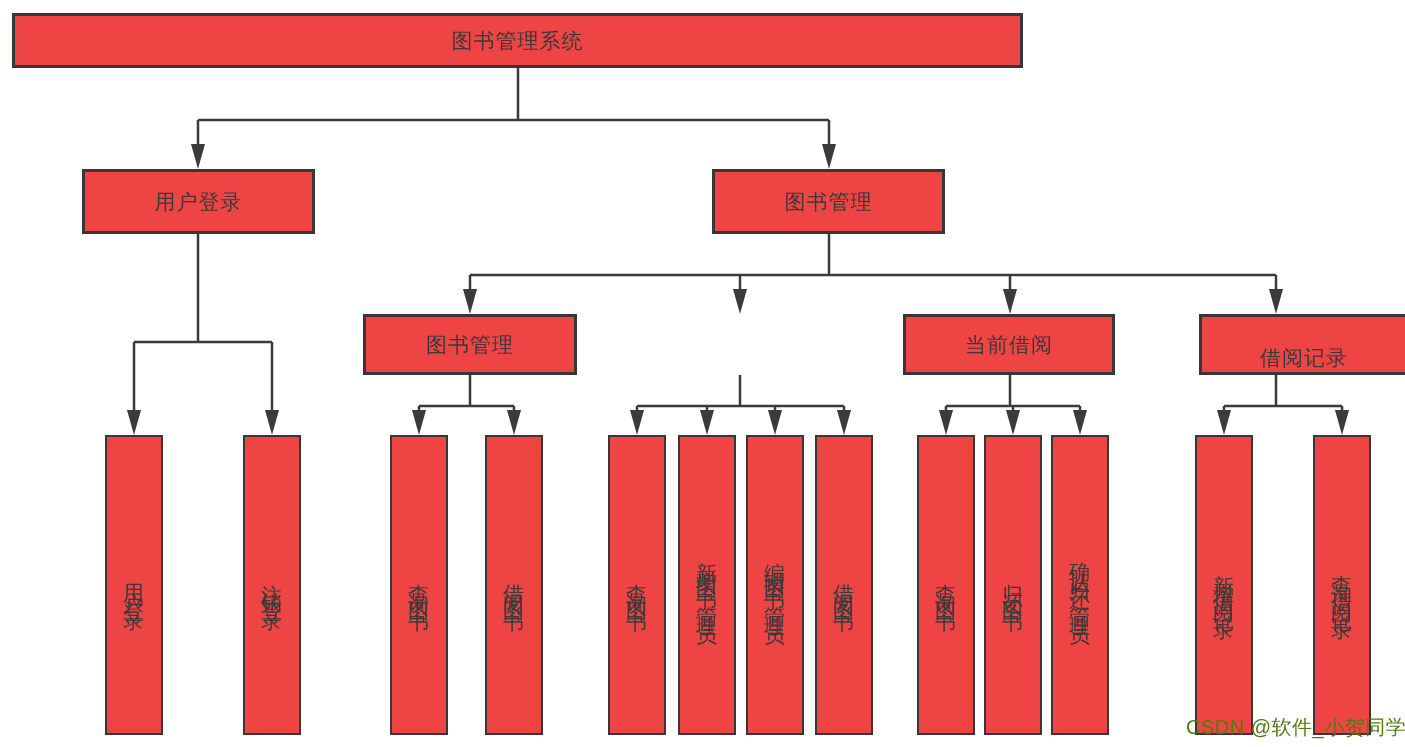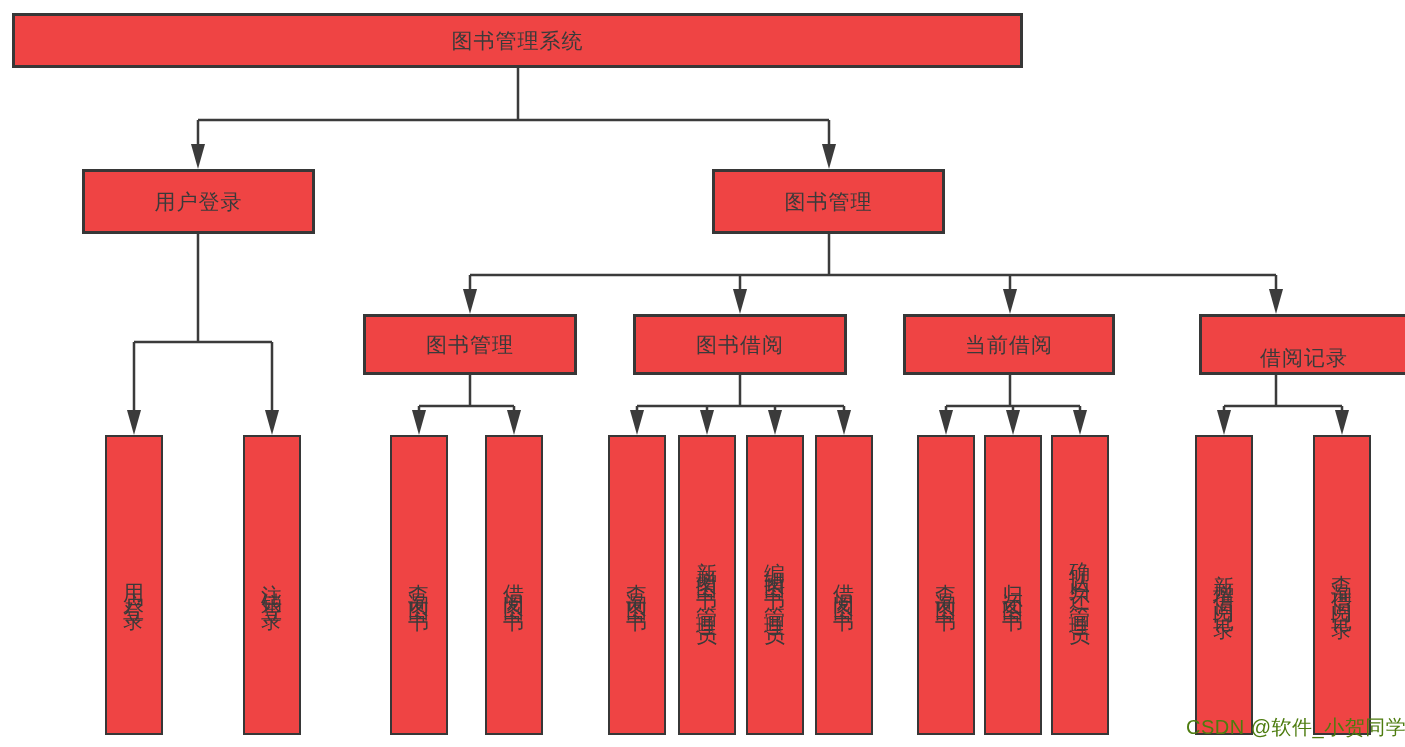--- a/index.html
+++ b/index.html
@@ -128,23 +128,20 @@
   <div class="node n-user-login">
     <span>用户登录</span>
   </div>
   <div class="node n-book-mgmt">
     <span>图书管理</span>
   </div>
 
   <div class="node n-new-rec">
     <span>图书管理</span>
   </div>
-  <div class="node n-borrow">
-    <span>图书借阅</span>
-  </div>
   <div class="node n-current">
     <span>当前借阅</span>
   </div>
   <div class="node n-record">
     <span>借阅记录</span>
   </div>
 
   <div class="node leaf l-user-login">
     <span class="vtext">用户登录</span>
   </div>

